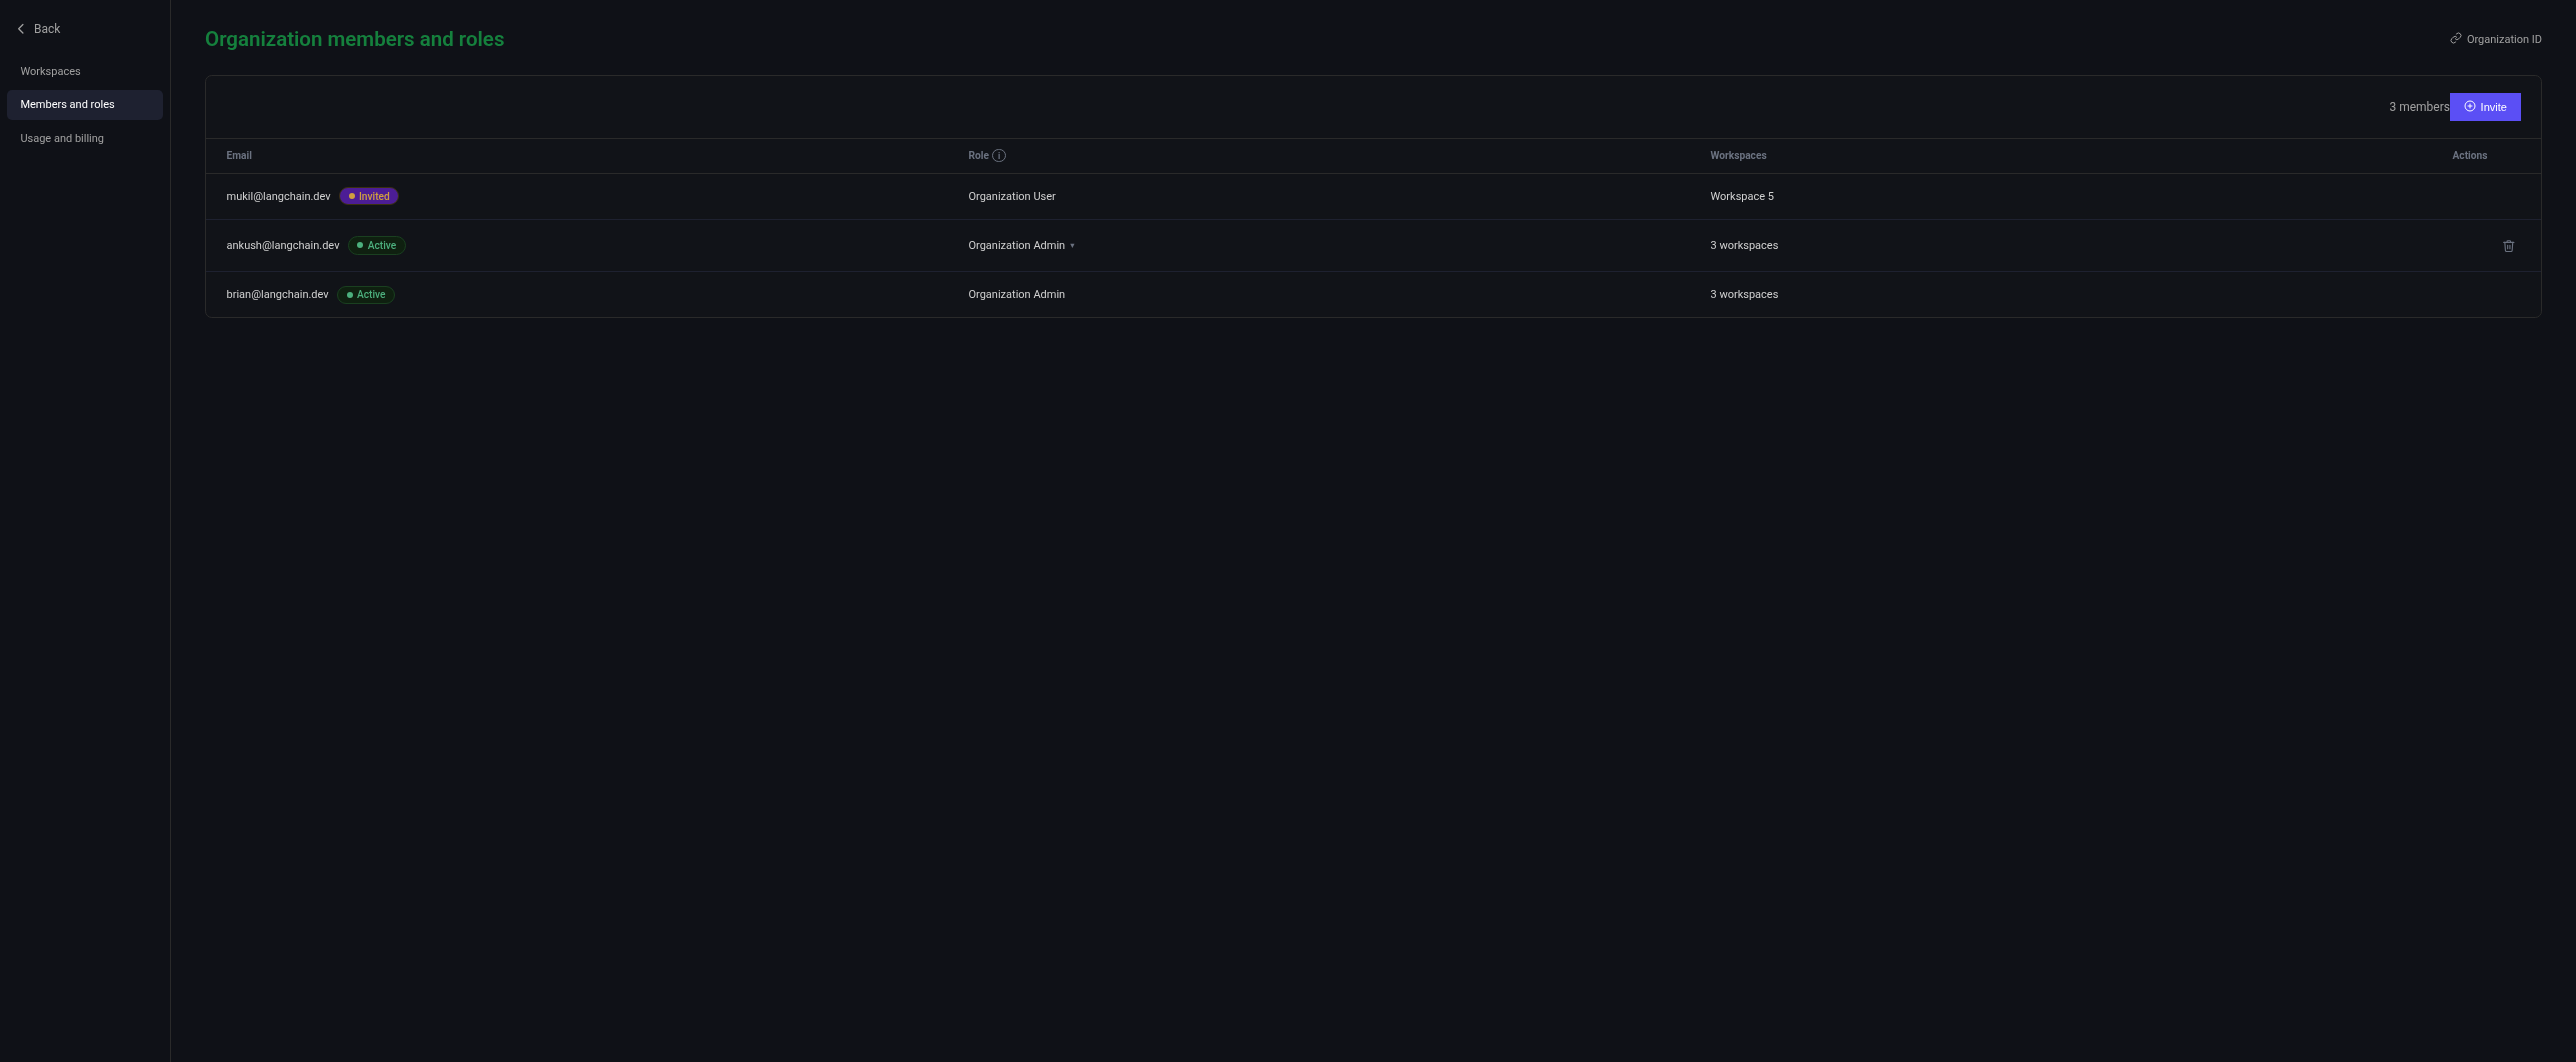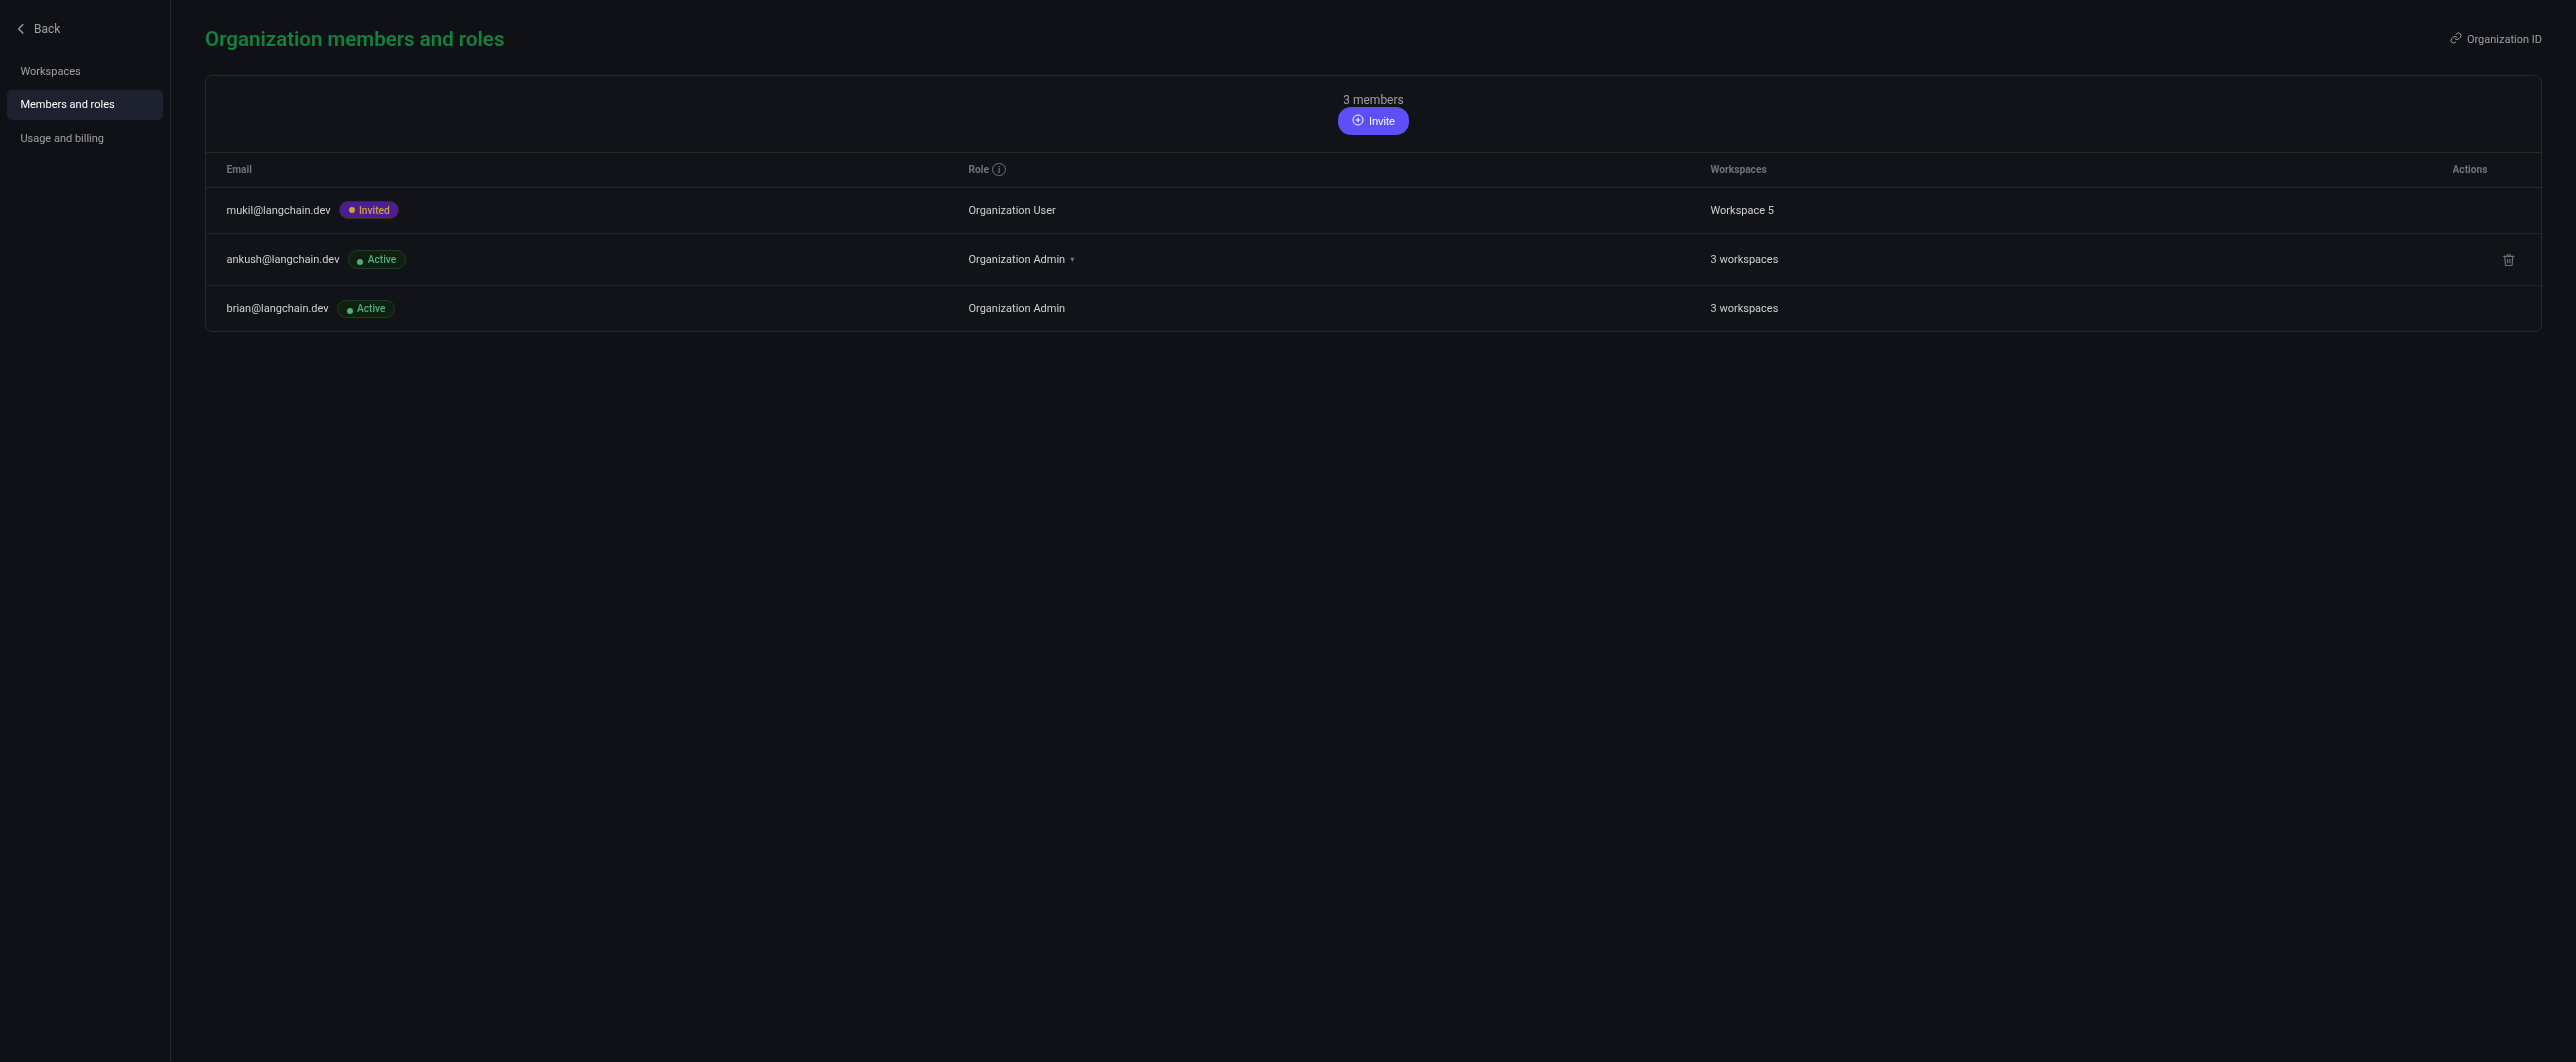--- a/index.html
+++ b/index.html
@@ -121,36 +121,35 @@
       overflow: hidden;
       background-color: #111318;
     }
 
     .card-header {
       display: flex;
       align-items: center;
       justify-content: flex-end;
       padding: 17px 20.5px;
       border-bottom: 0.9px solid #2a2a2a;
-      flex-direction: column;
     }
 
     .members-count {
       font-size: 12px;
       color: #a0a0a0;
     }
 
     .invite-button {
       display: flex;
       align-items: center;
       gap: 5.1px;
       background-color: #5b4ff5;
       color: #ffffff;
       border: none;
-      border-radius: 13px;
+      border-radius: 0;
       padding: 6.8px 13.6px;
       font-size: 11px;
       cursor: pointer;
       font-weight: 500;
     }
 
     .table-header {
       display: grid;
       grid-template-columns: 1fr 1fr 1fr 68px;
       padding: 10.2px 20.5px;
@@ -201,21 +200,20 @@
     .status-badge.invited {
       background-color: #4c1d95;
       color: #d0a040;
       border: 0.9px solid #3a3010;
     }
 
     .status-badge.active {
       background-color: #0f2010;
       color: #4caf7d;
       border: 0.9px solid #1a4020;
-      align-items: flex-end;
     }
 
     .status-dot {
       width: 6px;
       height: 6px;
       border-radius: 50%;
       display: inline-block;
     }
 
     .status-dot.invited {

